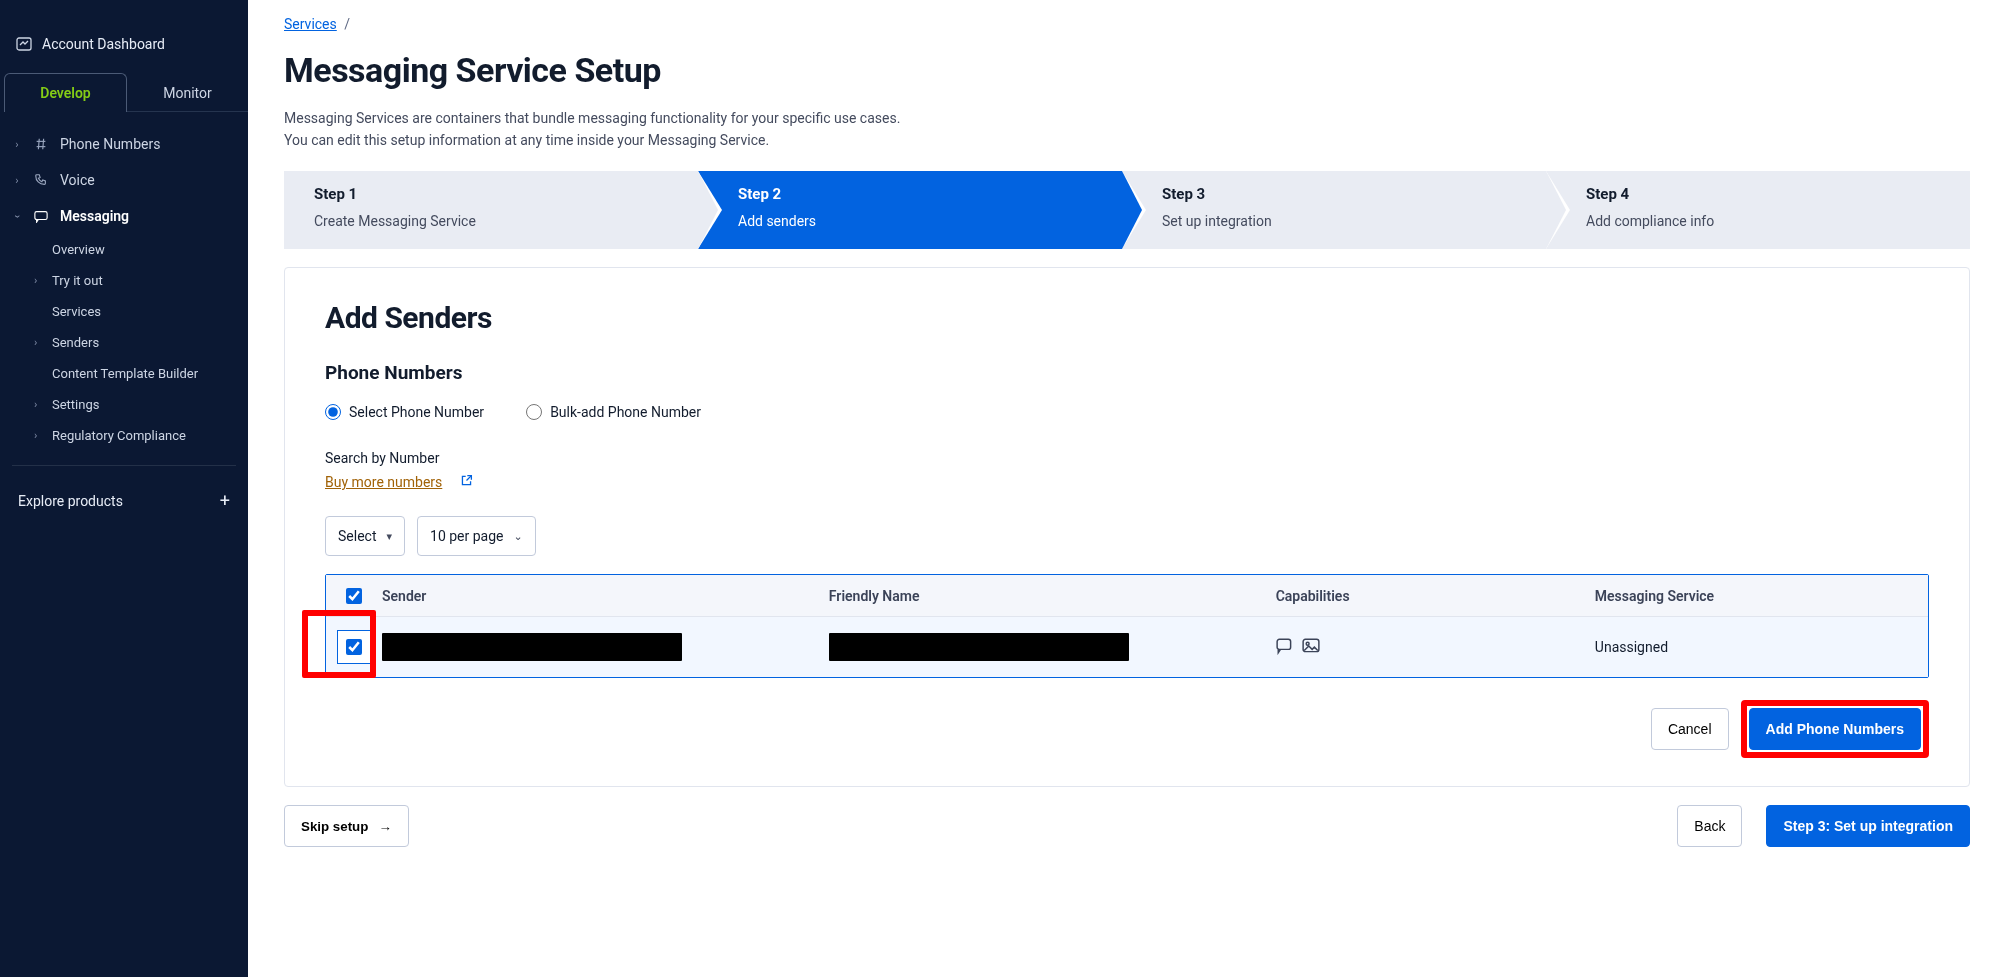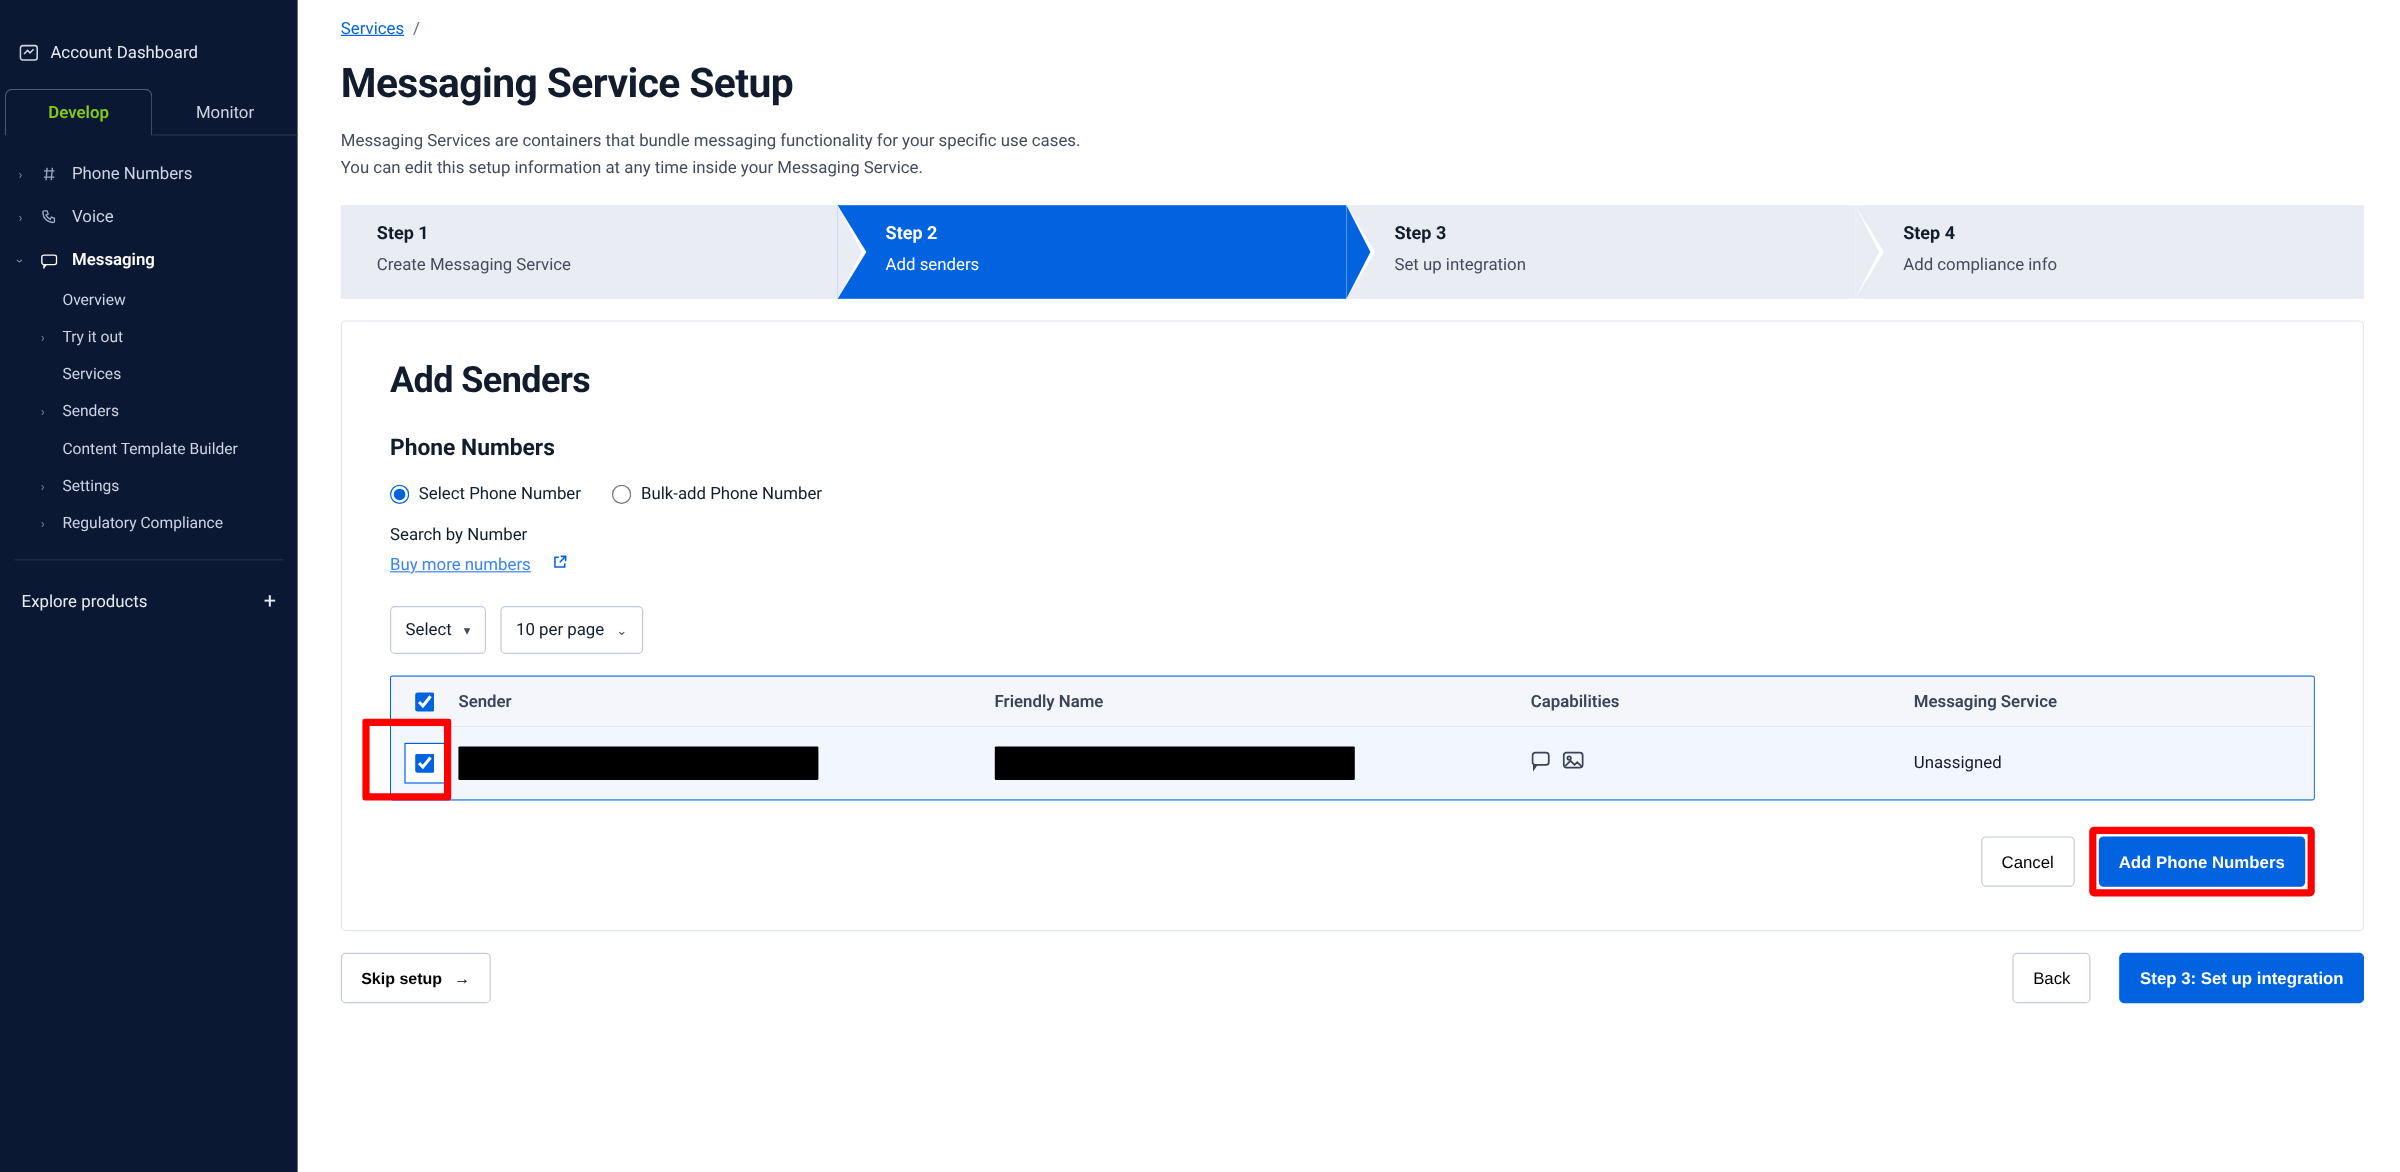--- a/index.html
+++ b/index.html
@@ -41,30 +41,30 @@
   .step.active .step-sub { color: #fff; }
   .step::after { content: ""; position: absolute; right: -20px; top: 0; width: 0; height: 0; border-top: 39px solid transparent; border-bottom: 39px solid transparent; border-left: 20px solid #e9ecf3; z-index: 2; }
   .step::before { content: ""; position: absolute; right: -24px; top: 0; width: 0; height: 0; border-top: 39px solid transparent; border-bottom: 39px solid transparent; border-left: 24px solid #fff; z-index: 1; }
   .step:last-child::after, .step:last-child::before { display: none; }
   .step.active::after { border-left-color: #0263e0; }
   .step:first-child { padding-left: 30px; }
   
   .card { border: 1px solid #e1e5ee; border-radius: 4px; padding: 32px 40px 28px; }
   .card h2 { font-size: 30px; font-weight: 700; letter-spacing: -0.5px; margin-bottom: 26px; }
   .card h3 { font-size: 19px; font-weight: 700; margin-bottom: 20px; }
-  .radio-row { display: flex; gap: 26px; margin-bottom: 18px; align-items: center; }
+  .radio-row { display: flex; gap: 42px; margin-bottom: 30px; align-items: center; }
   .radio { display: flex; align-items: center; gap: 8px; cursor: pointer; }
   .radio input { accent-color: #0263e0; width: 16px; height: 16px; }
   .search-label { font-size: 14px; margin-bottom: 8px; display: block; }
   .search-row { display: flex; gap: 12px; align-items: center; justify-content: space-between; }
   .search-left { display: flex; gap: 12px; align-items: center; }
   .text-input { width: 320px; height: 42px; border: 1px solid #c2cadb; border-radius: 4px; padding: 0 10px; font-size: 14px; }
   .btn { height: 42px; padding: 0 16px; border: 1px solid #c2cadb; border-radius: 4px; background: #fff; cursor: pointer; font-size: 14px; display: inline-flex; align-items: center; gap: 8px; }
   .btn.primary { background: #0263e0; border-color: #0263e0; color: #fff; font-weight: 600; }
-  .buy-link { color: #3b82f6; text-decoration: underline; font-size: 14px; display: inline-flex; align-items: center; gap: 18px; }
+  .buy-link { color: #a16207; text-decoration: underline; font-size: 14px; display: inline-flex; align-items: center; gap: 18px; }
   .controls-row { display: flex; gap: 12px; margin-top: 26px; margin-bottom: 18px; }
   .dd { height: 40px; border: 1px solid #c2cadb; border-radius: 4px; background: #fff; padding: 0 12px; display: inline-flex; align-items: center; gap: 10px; cursor: pointer; }
   .dd .caret { font-size: 11px; color: #444b5e; }
   
   .tbl { border: 1px solid #0263e0; border-radius: 2px; }
   .tbl-head { display: grid; grid-template-columns: 56px 1.4fr 1.4fr 1fr 1fr; background: #f4f6fb; border-bottom: 1px solid #e1e5ee; align-items: center; height: 42px; padding-right: 14px; font-weight: 600; font-size: 14px; color: #3b4358; }
   .tbl-row { display: grid; grid-template-columns: 56px 1.4fr 1.4fr 1fr 1fr; align-items: center; height: 60px; padding-right: 14px; background: #f2f7ff; }
   .chk-cell { display: flex; justify-content: center; }
   .chk { width: 16px; height: 16px; accent-color: #0263e0; }
   .redacted { background: #000; height: 28px; width: 300px; border-radius: 1px; }

